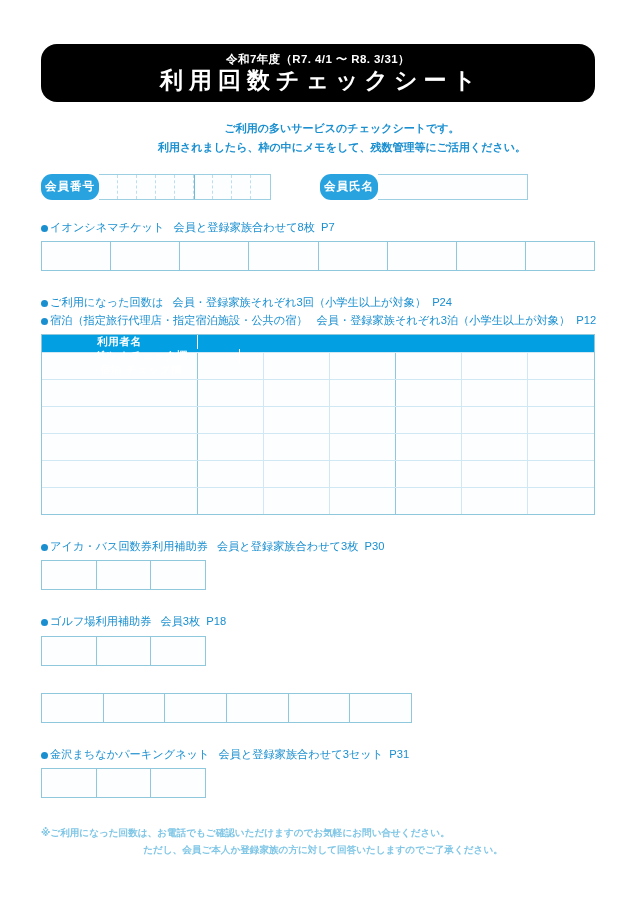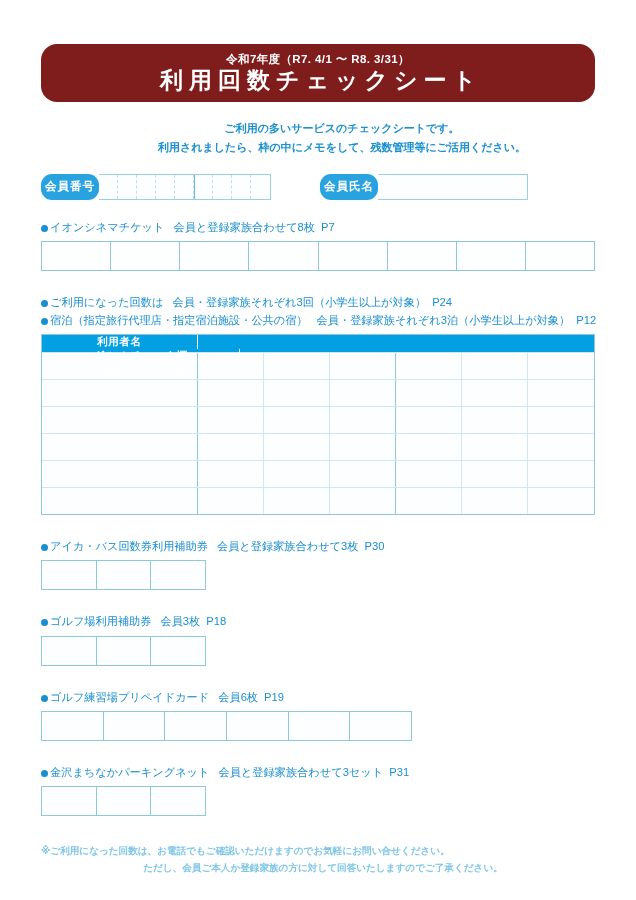--- a/index.html
+++ b/index.html
@@ -20,21 +20,21 @@
     width: 636px;
     height: 900px;
     box-sizing: border-box;
     padding: 0;
     position: relative;
   }
 
   
   .banner {
     margin: 44px 41px 0 41px;
-    background: #7f1d1d;
+    background: #000000;
     border-radius: 16px;
     height: 58px;
     display: flex;
     flex-direction: column;
     align-items: center;
     justify-content: center;
     color: #ffffff;
   }
   .banner-sub {
     font-size: 11.5px;
@@ -354,23 +354,20 @@
     <span class="bullet"></span><span>ゴルフ場利用補助券</span><span class="gap"></span><span>会員3枚</span><span class="gap-s"></span><span>P18</span>
   </div>
   <div class="strip short">
     <div class="cell"></div>
     <div class="cell"></div>
     <div class="cell"></div>
   </div>
 
   <div class="sp-22"></div>
 
-  <div class="sec-head">
-    <span class="bullet"></span><span>ゴルフ練習場プリペイドカード</span><span class="gap"></span><span>会員6枚</span><span class="gap-s"></span><span>P19</span>
-  </div>
   <div class="strip mid">
     <div class="cell"></div>
     <div class="cell"></div>
     <div class="cell"></div>
     <div class="cell"></div>
     <div class="cell"></div>
     <div class="cell"></div>
   </div>
 
   <div class="sp-22"></div>

